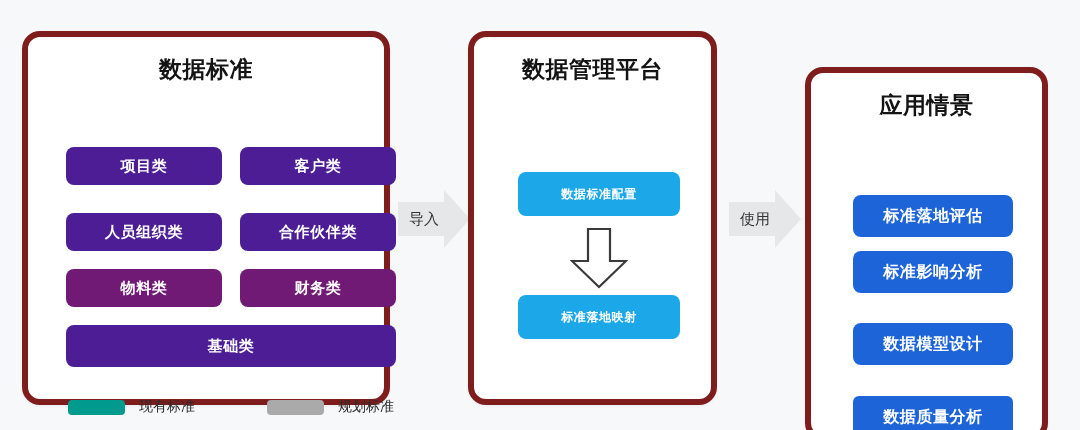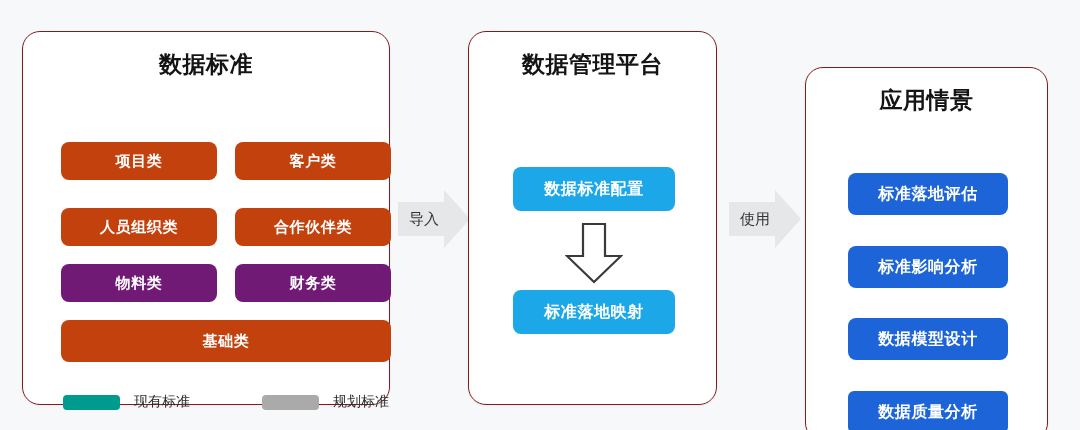--- a/index.html
+++ b/index.html
@@ -17,21 +17,21 @@
   }
   .stage {
     position: absolute;
     inset: 0;
   }
 
   
   .panel {
     position: absolute;
     background: #ffffff;
-    border: 1px solid #7f1d1d;
+    border: 6px solid #7f1d1d;
     border-radius: 18px;
     box-shadow: 0 1px 3px rgba(22, 30, 48, 0.06);
     box-sizing: border-box;
   }
   #panel-standards { left: 22px;  top: 31px; width: 368px; height: 374px; }
   #panel-platform  { left: 468px; top: 31px; width: 249px; height: 374px; }
   #panel-scenarios { left: 805px; top: 31px; width: 243px; height: 374px; margin-top: 36px; }
 
   .panel-title {
     position: absolute;
@@ -55,21 +55,21 @@
     align-items: center;
     justify-content: center;
     border-radius: 8px;
     color: #ffffff;
     font-size: 15px;
     font-weight: bold;
     letter-spacing: 0.6px;
     white-space: nowrap;
     box-sizing: border-box;
   }
-  .pill.teal  { background: #c2410c; }
+  .pill.teal  { background: #4c1d95; }
   .pill.gray  { background: #701a75; }
   .pill.lblue { background: #1ba7e8; }
   .pill.dblue { background: #1c64d8; }
 
   
   .std-cell {
     width: 156px;
     height: 38px;
   }
   .col-a { left: 38px; }
@@ -111,41 +111,41 @@
     font-size: 14px;
     color: #2b2b2b;
     white-space: nowrap;
   }
 
   
   .plat-pill {
     left: 44px;
     width: 162px;
     height: 44px;
-    font-size: 16px;
+    font-size: 12px;
   }
   #plat-config { top: 135px; }
   #plat-map    { top: 258px; }
 
   .down-arrow {
     position: absolute;
     left: 96px;
     top: 190px;
     width: 58px;
     height: 62px;
   }
 
   
   .scen-pill {
     left: 42px;
     width: 160px;
     height: 42px;
     font-size: 16px;
   }
-  .scen-1 { top: 105px; }
+  .scen-1 { top: 122px; }
   .scen-2 { top: 178px; font-family: Liberation Mono, monospace; }
   .scen-3 { top: 250px; }
   .scen-4 { top: 323px; border-radius: 6px; }
 
   
   .connector {
     position: absolute;
     width: 72px;
     height: 58px;
   }

